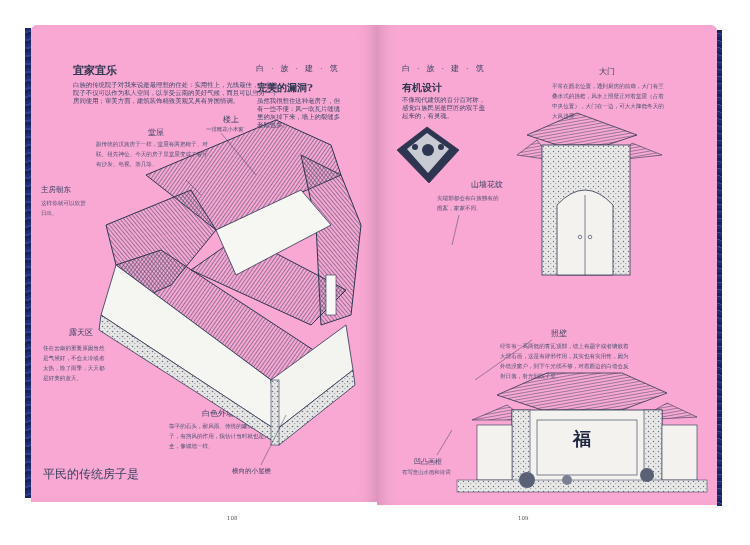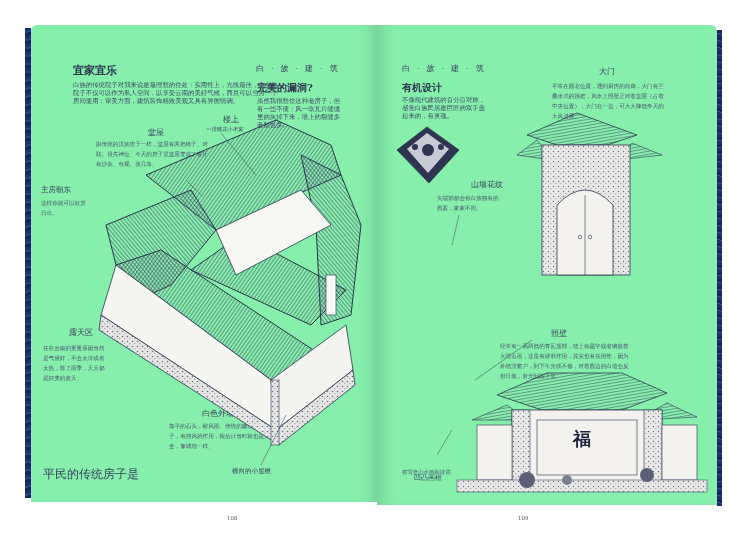--- a/index.html
+++ b/index.html
@@ -2,21 +2,21 @@
 <html><head>
 <meta charset="utf-8">
 <style>
   html,body{margin:0;padding:0;}
   body{width:750px;height:545px;background:#ffffff;position:relative;overflow:hidden;font-family:"DejaVu Serif",serif;color:#2d3550;}
   .book{position:absolute;left:0;top:0;width:750px;height:545px;}
   .cover-left{position:absolute;left:25px;top:28px;width:6px;height:470px;background:#1e2c70;
     background-image:repeating-linear-gradient(170deg,#1e2c70 0 3px,#2d3f8a 3px 5px,#17235c 5px 8px);}
   .cover-right{position:absolute;left:717px;top:30px;width:5px;height:476px;background:#1e2c70;
     background-image:repeating-linear-gradient(10deg,#1e2c70 0 3px,#3b4c95 3px 4px,#17235c 4px 7px);}
-  .page{position:absolute;background:#86efac;}
+  .page{position:absolute;background:#f9a8d4;}
   .page-left{left:31px;top:25px;width:346px;height:477px;border-radius:6px 0 0 0;box-shadow:inset -14px 0 18px -12px rgba(0,0,0,0.18);}
   .page-right{left:377px;top:25px;width:340px;height:480px;border-radius:0 6px 0 0;box-shadow:inset 14px 0 18px -12px rgba(0,0,0,0.18);}
   .abs{position:absolute;}
   .title-sm{font-size:11px;font-weight:bold;color:#2d3550;}
   .series{font-size:8px;letter-spacing:7px;color:#3a4060;}
   .body{font-size:6.4px;line-height:8px;color:#3f4666;}
   .body-s{font-size:5.6px;line-height:10px;color:#4a5070;}
   .lab{font-size:8px;color:#3a4060;text-align:center;}
   .lab-s{font-size:5.4px;color:#4a5070;}
   .h2{font-size:10px;font-weight:bold;color:#2d3550;}
@@ -109,21 +109,21 @@
 
     <div class="abs lab" style="left:80px;top:154px;width:60px;">山墙花纹</div>
     <div class="abs body-s" style="left:60px;top:168px;width:65px;">尖端部都会有白族独有的图案，家家不同。</div>
 
     <div class="abs lab" style="left:200px;top:41px;width:60px;">大门</div>
     <div class="abs body-s" style="left:175px;top:56px;width:115px;">平常在西北位置，通到厨房的前廊，大门有三叠水式的挑檐，风水上照壁正对着堂屋（占着中央位置），大门在一边，可大大降低冬天的大风进屋。</div>
 
     <div class="abs lab" style="left:152px;top:303px;width:60px;">照壁</div>
     <div class="abs body-s" style="left:123px;top:316px;width:130px;">经常有一高两低的青瓦顶部，墙上有题字或者镶嵌着大理石画，这是有辟邪作用，其实也有实用性，因为外墙没窗户，到下午光线不够，对着西边的白墙会反射日落，射光到院子里。</div>
 
-    <div class="abs" style="left:37px;top:432px;font-size:7px;color:#3a4060;margin-top:16px;">凹凸画框</div>
+    <div class="abs" style="left:37px;top:432px;font-size:7px;color:#3a4060;">凹凸画框</div>
     <div class="abs lab-s" style="left:25px;top:444px;">有写意山水画和诗词</div>
 
     <div class="abs pgnum" style="left:141px;top:490px;">109</div>
 
     <svg style="left:0;top:0;" width="340" height="480" viewBox="0 0 340 480">
       <defs>
         <pattern id="rtiles" width="3" height="3" patternUnits="userSpaceOnUse" patternTransform="rotate(80)">
           <line x1="0" y1="0" x2="0" y2="3" stroke="#3d4560" stroke-width="1"></line>
         </pattern>
         <pattern id="rstone" width="5" height="5" patternUnits="userSpaceOnUse">

